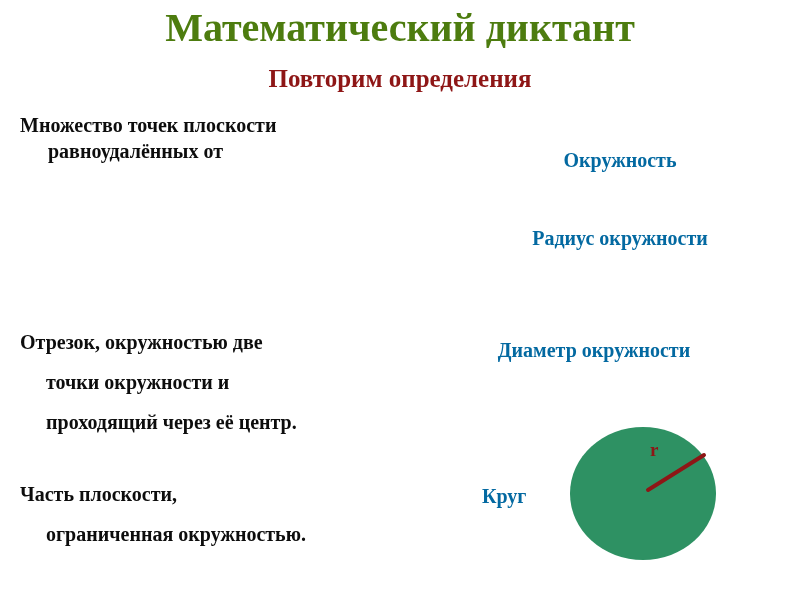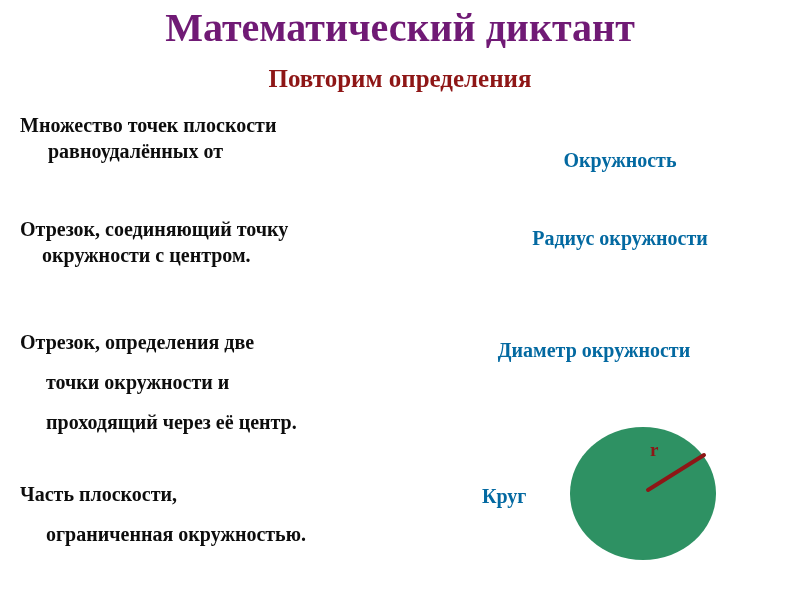--- a/index.html
+++ b/index.html
@@ -23,21 +23,21 @@
 
   
   #title {
     position: absolute;
     left: 0;
     top: 6px;
     width: 800px;
     text-align: center;
     font-size: 40px;
     font-weight: bold;
-    color: #701a75;
+    color: #4d7c0f;
     letter-spacing: 0px;
     line-height: 44px;
     white-space: nowrap;
   }
   #subtitle {
     position: absolute;
     left: 0;
     top: 64px;
     width: 800px;
     text-align: center;
@@ -130,27 +130,23 @@
 
   <div id="title">Математический диктант</div>
 
   <div id="subtitle">Повторим определения</div>
 
   <div class="defs def-block" id="def-1">
     <span class="def-line">Множество точек плоскости</span>
     <span class="def-line ind1">равноудалённых от</span>
   </div>
 
-  <div class="defs def-block" id="def-2">
-    <span class="def-line">Отрезок, соединяющий точку</span>
-    <span class="def-line ind2">окружности с центром.</span>
-  </div>
 
   <div class="defs def-block" id="def-3">
-    <span class="def-line">Отрезок, определения две</span>
+    <span class="def-line">Отрезок, окружностью две</span>
     <span class="def-line ind3">точки окружности и</span>
     <span class="def-line ind3">проходящий через её центр.</span>
   </div>
 
   <div class="defs def-block" id="def-4">
     <span class="def-line">Часть плоскости,</span>
     <span class="def-line ind3">ограниченная окружностью.</span>
   </div>
 
   <div class="answer" id="ans-1">Окружность</div>

